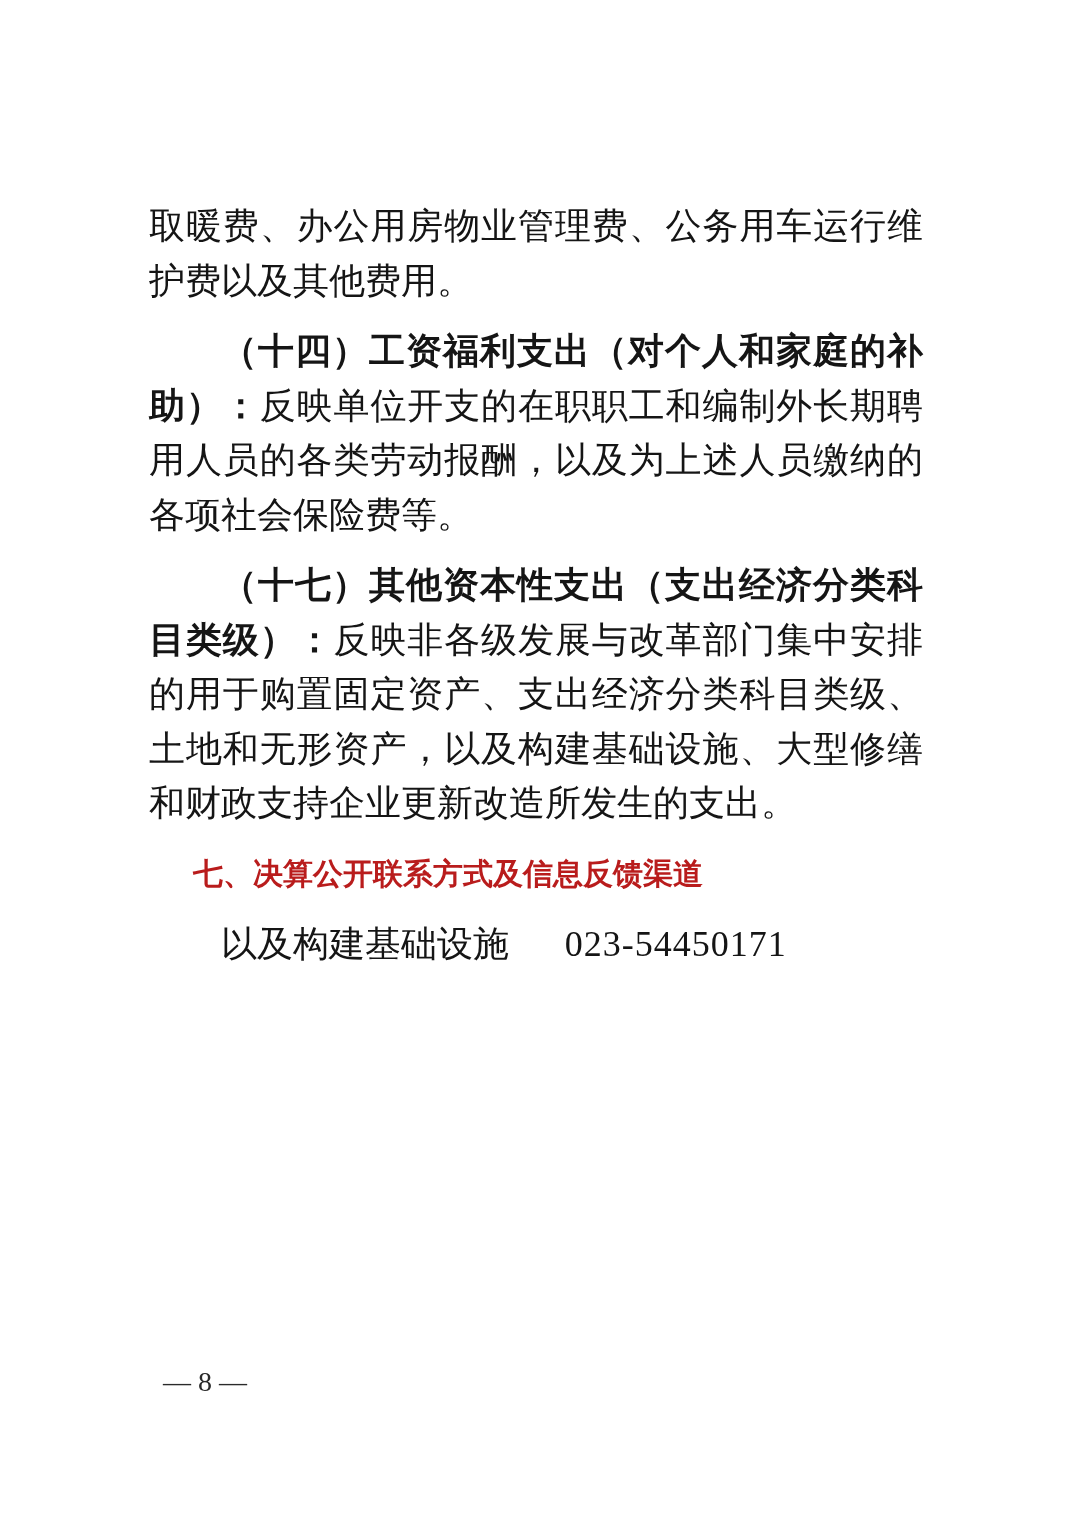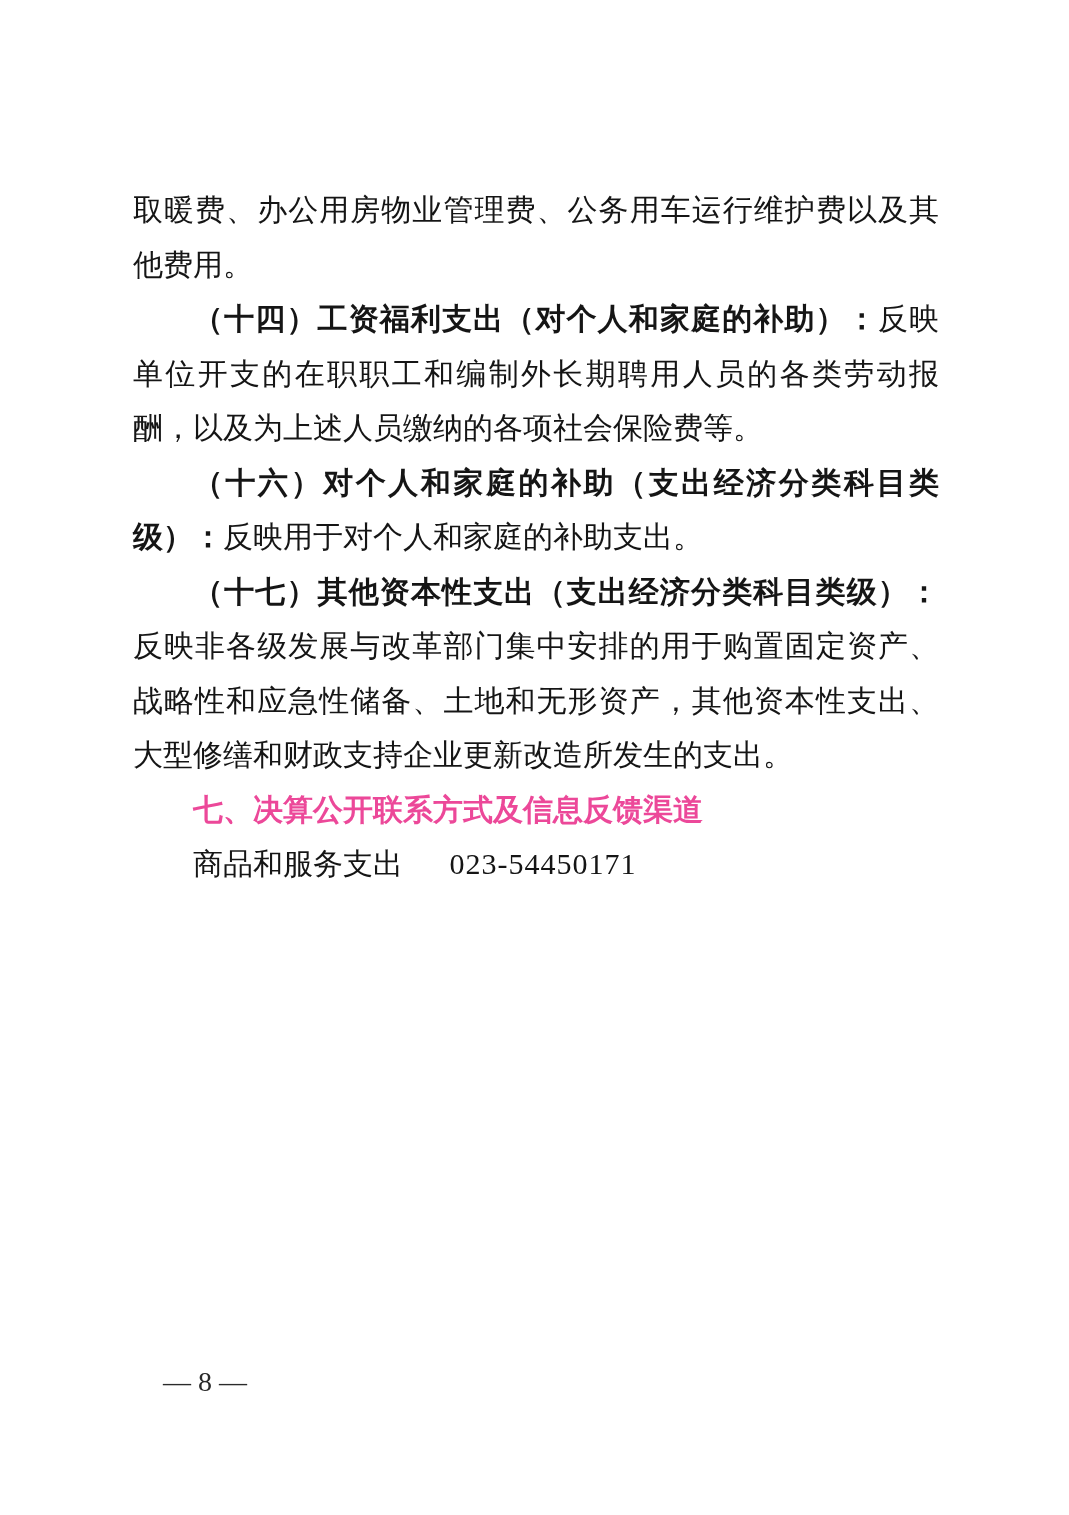--- a/index.html
+++ b/index.html
@@ -16,39 +16,39 @@
   }
 
   .content {
     position: absolute;
     left: 133px;
     top: 183px;
     width: 806px;
   }
 
   .para {
-    margin: 0;
-    font-size: 30px;
+    margin: 16px;
+    font-size: 36px;
     line-height: 54.5px;
     text-align: justify;
     text-justify: inter-ideograph;
   }
 
   .indent { text-indent: 2em; }
 
   .item-label { font-weight: 700; }
 
   .section-heading {
     margin: 0;
     font-size: 30px;
     line-height: 54.5px;
     font-weight: 700;
     text-indent: 2em;
     font-family: "Liberation Sans", "DejaVu Sans", sans-serif;
-    color: #ec4899;
+    color: #b91c1c;
   }
 
   .contact-line { white-space: nowrap; }
   .contact-phone { margin-left: 1.55em; letter-spacing: 1px; font-family: Liberation Serif, serif; }
 
   .page-footer {
     position: absolute;
     left: 163px;
     top: 1367px;
     font-size: 28px;
@@ -61,28 +61,27 @@
 
 <div class="page">
 
   <div class="content">
 
     <p class="para">取暖费、办公用房物业管理费、公务用车运行维护费以及其他费用。</p>
 
     <p class="para indent"><span class="item-label">（十四）工资福利支出（对个人和家庭的补助）：</span><span>反映单位开支的在职职工和编制外长期聘用人员的各类劳动报酬，以及为上述人员缴纳的各项社会保险费等。</span></p>
 
 
-    <p class="para indent"><span class="item-label">（十六）对个人和家庭的补助（支出经济分类科目类级）：</span><span>反映用于对个人和家庭的补助支出。</span></p>
 
-    <p class="para indent"><span class="item-label">（十七）其他资本性支出（支出经济分类科目类级）：</span><span>反映非各级发展与改革部门集中安排的用于购置固定资产、战略性和应急性储备、土地和无形资产，其他资本性支出、大型修缮和财政支持企业更新改造所发生的支出。</span></p>
+    <p class="para indent"><span class="item-label">（十七）其他资本性支出（支出经济分类科目类级）：</span><span>反映非各级发展与改革部门集中安排的用于购置固定资产、支出经济分类科目类级、土地和无形资产，以及构建基础设施、大型修缮和财政支持企业更新改造所发生的支出。</span></p>
 
     <h2 class="section-heading">七、决算公开联系方式及信息反馈渠道</h2>
 
 
-    <p class="para indent contact-line"><span>商品和服务支出</span><span class="contact-phone">023-54450171</span></p>
+    <p class="para indent contact-line"><span>以及构建基础设施</span><span class="contact-phone">023-54450171</span></p>
 
   </div>
 
   <div class="page-footer">
     <span>— 8 —</span>
   </div>
 
 </div>
 
 </body></html>

